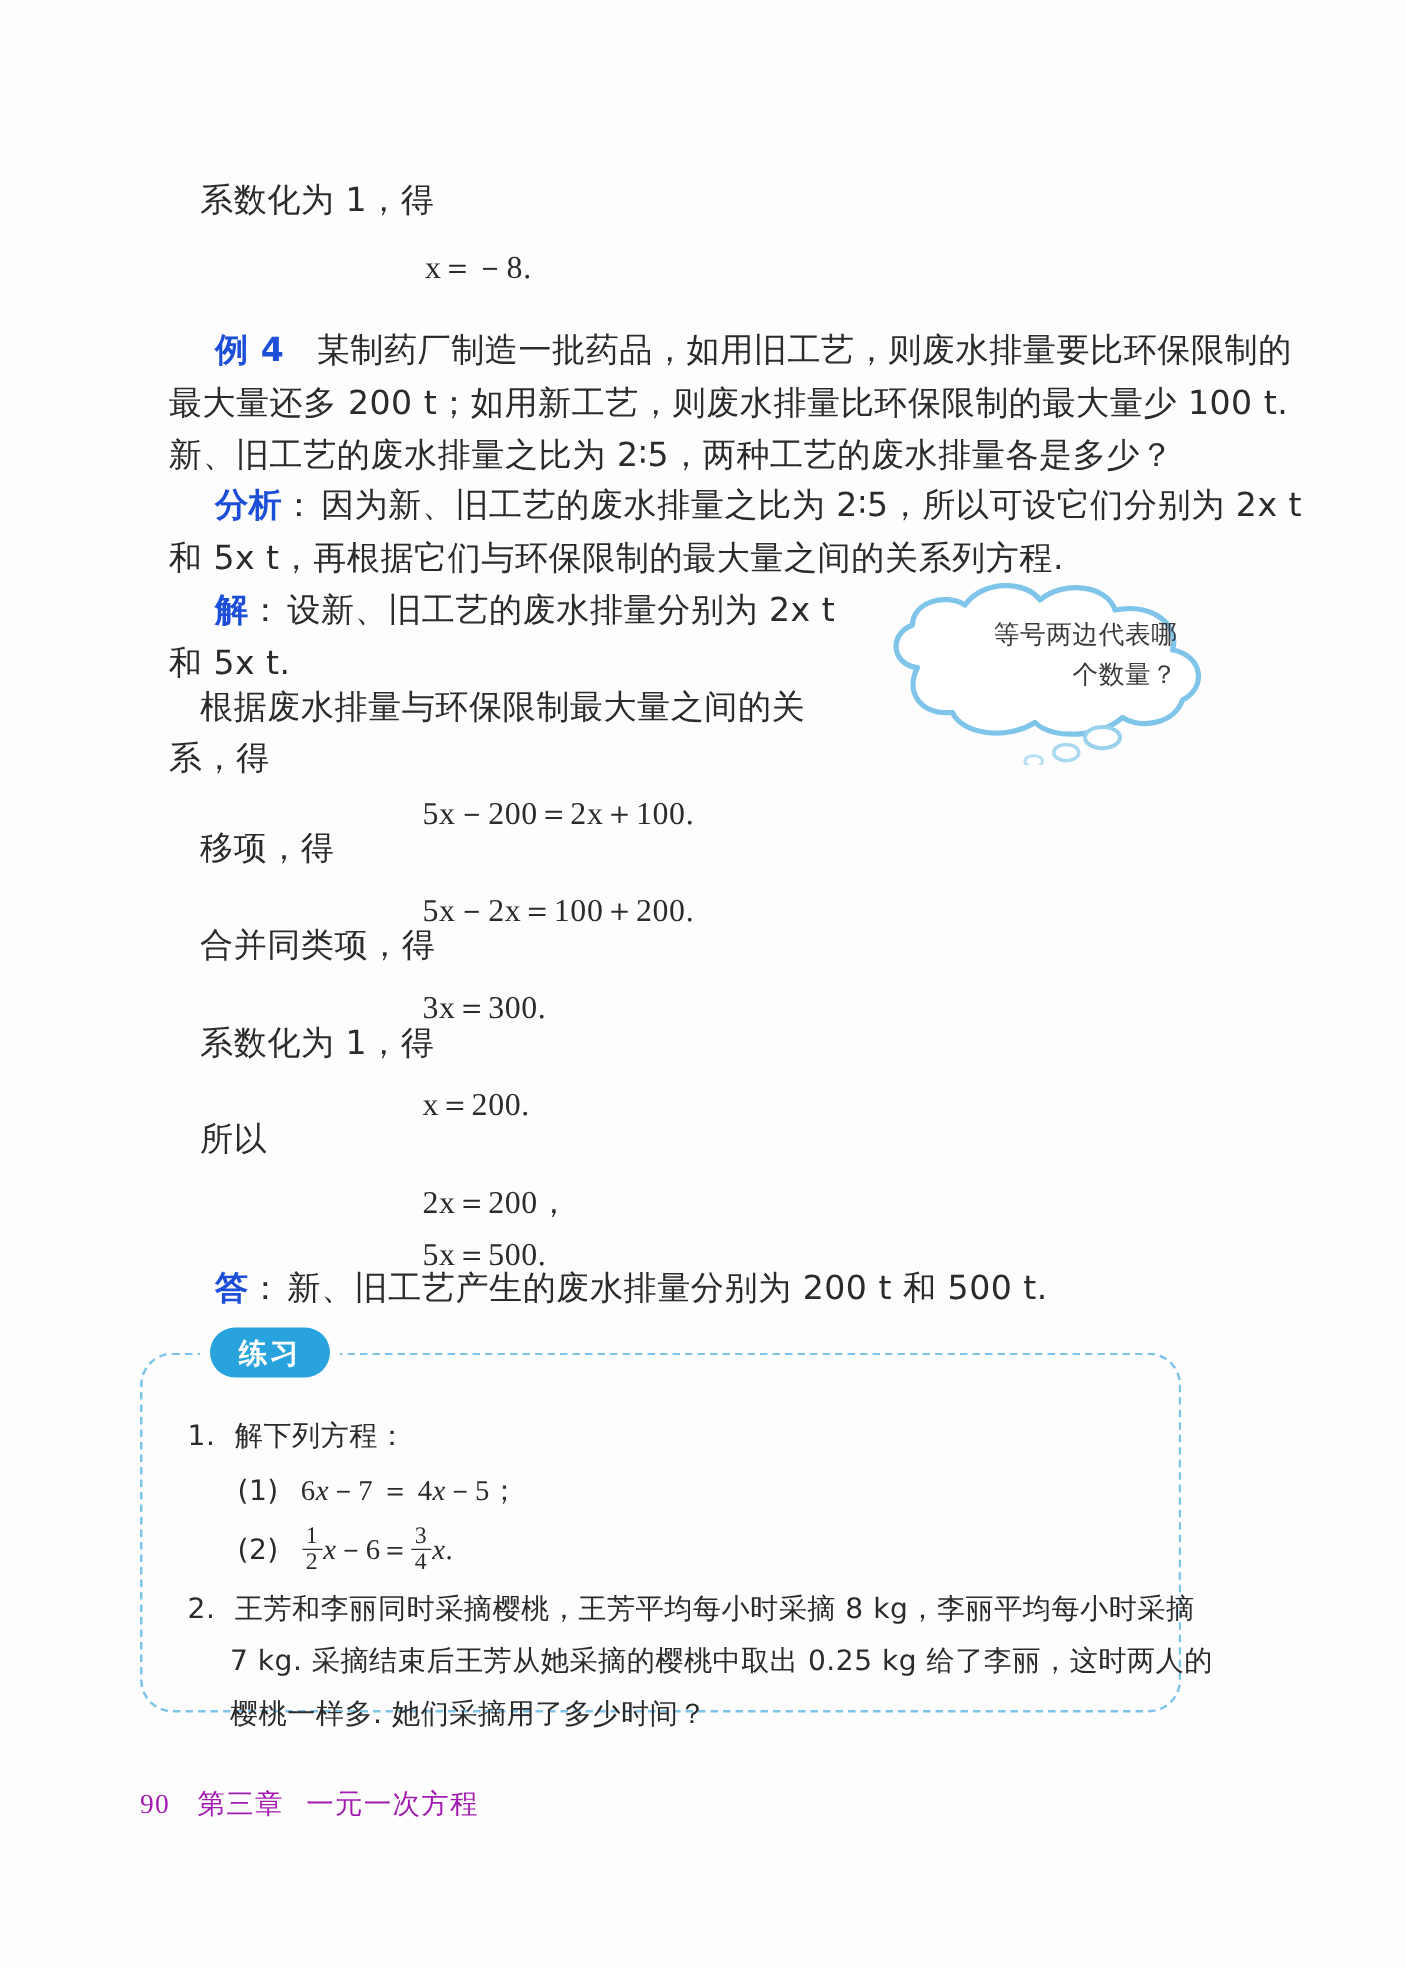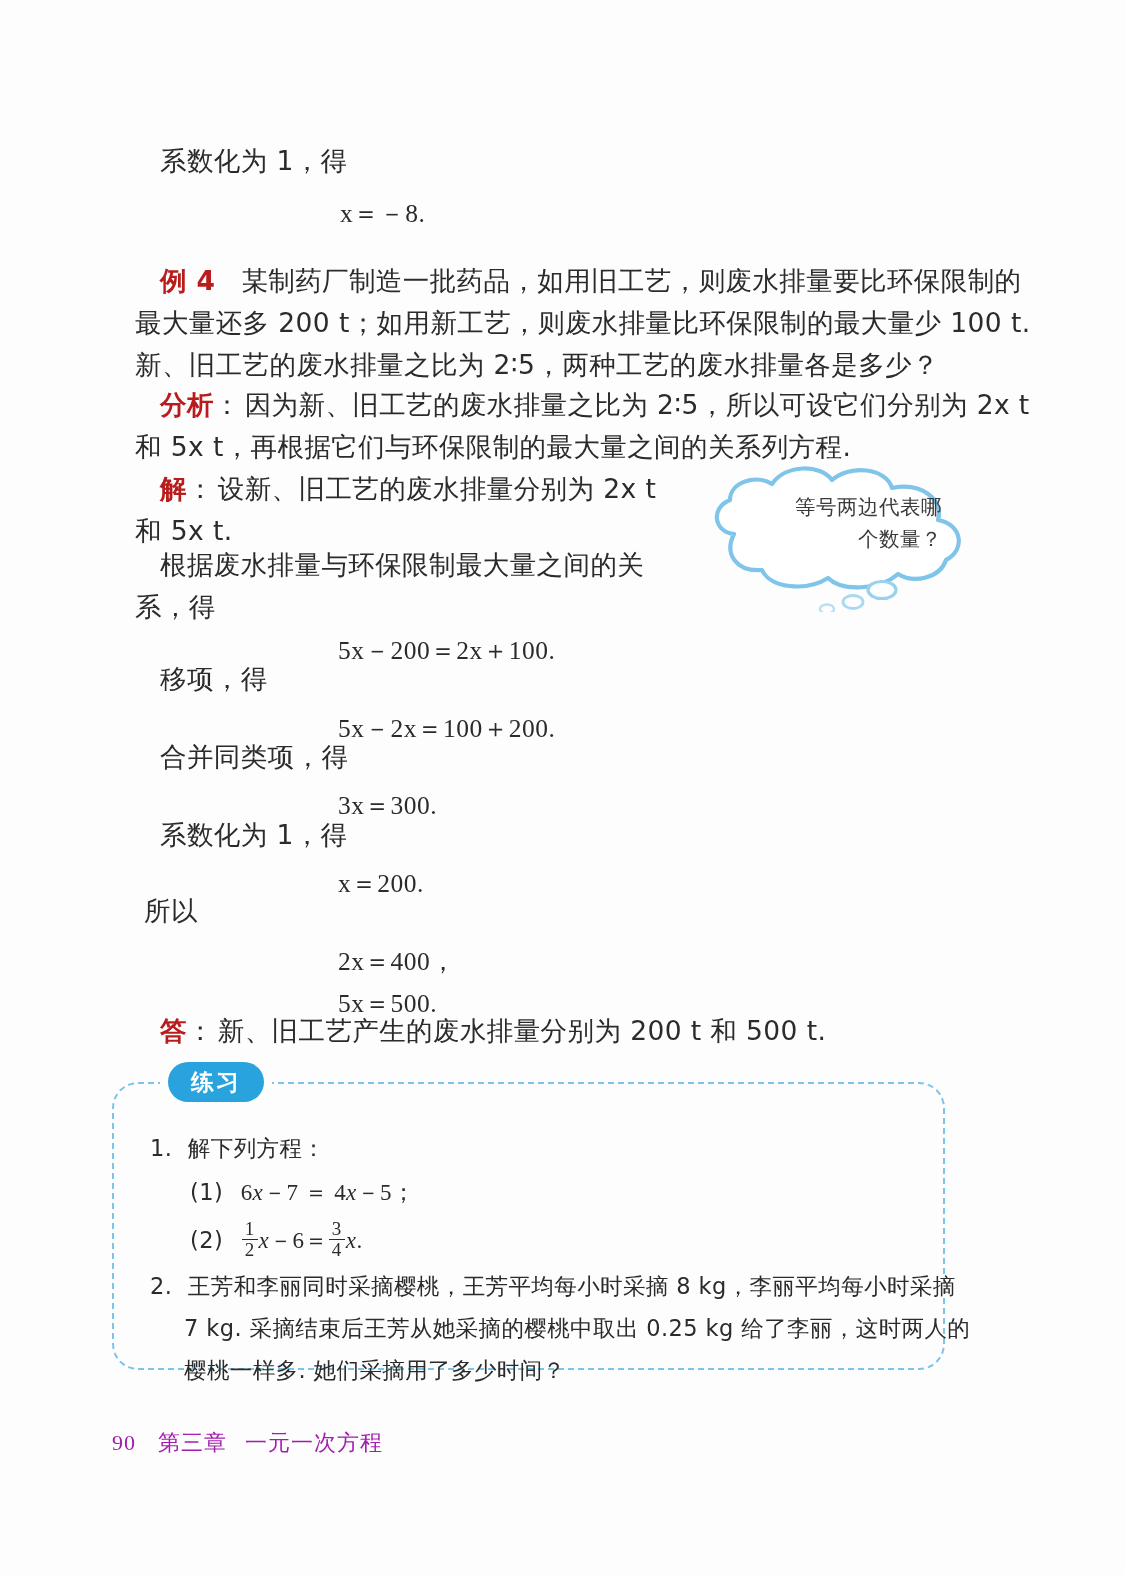--- a/index.html
+++ b/index.html
@@ -24,22 +24,23 @@
 
   
   .cn {
     font-family: "DejaVu Sans", "Liberation Sans", sans-serif;
     font-size: 26.5px;
     line-height: 1.0;
     color: #2b2b2b;
     letter-spacing: 0.4px;
   }
   .blue {
-    color: #b91c1c;
+    color: #1d4ed8;
     font-weight: bold;
+    margin-left: 12px;
   }
   .line {
     position: absolute;
     white-space: nowrap;
   }
 
   
   .eq {
     position: absolute;
     white-space: nowrap;
@@ -183,22 +184,22 @@
 
   <div class="line cn" style="left:160px; top:666px;">移项，得</div>
   <div class="eq" style="left:338px; top:711px;">5x－2x＝100＋200.</div>
 
   <div class="line cn" style="left:160px; top:744px;">合并同类项，得</div>
   <div class="eq" style="left:338px; top:788px;">3x＝300.</div>
 
   <div class="line cn" style="left:160px; top:822px;">系数化为 1，得</div>
   <div class="eq" style="left:338px; top:866px;">x＝200.</div>
 
-  <div class="line cn" style="left:144px; top:898px;font-family:Liberation Serif, serif;">所以</div>
-  <div class="eq" style="left:338px; top:944px;">2x＝400，</div>
+  <div class="line cn" style="left:160px; top:898px;font-family:Liberation Serif, serif;">所以</div>
+  <div class="eq" style="left:338px; top:944px;">2x＝200，</div>
   <div class="eq" style="left:338px; top:986px;">5x＝500.</div>
 
   <div class="line" style="left:160px; top:1018px;">
     <span class="cn blue">答</span><span class="cn">：</span><span class="cn" style="margin-left:4px;">新、旧工艺产生的废水排量分别为 200 t 和 500 t.</span>
   </div>
 
   <div class="bubble-wrap">
     <svg class="bubble-svg" width="290" height="150" viewBox="0 0 290 150">
       <path d="M44 72
                C 24 70 20 46 40 38

